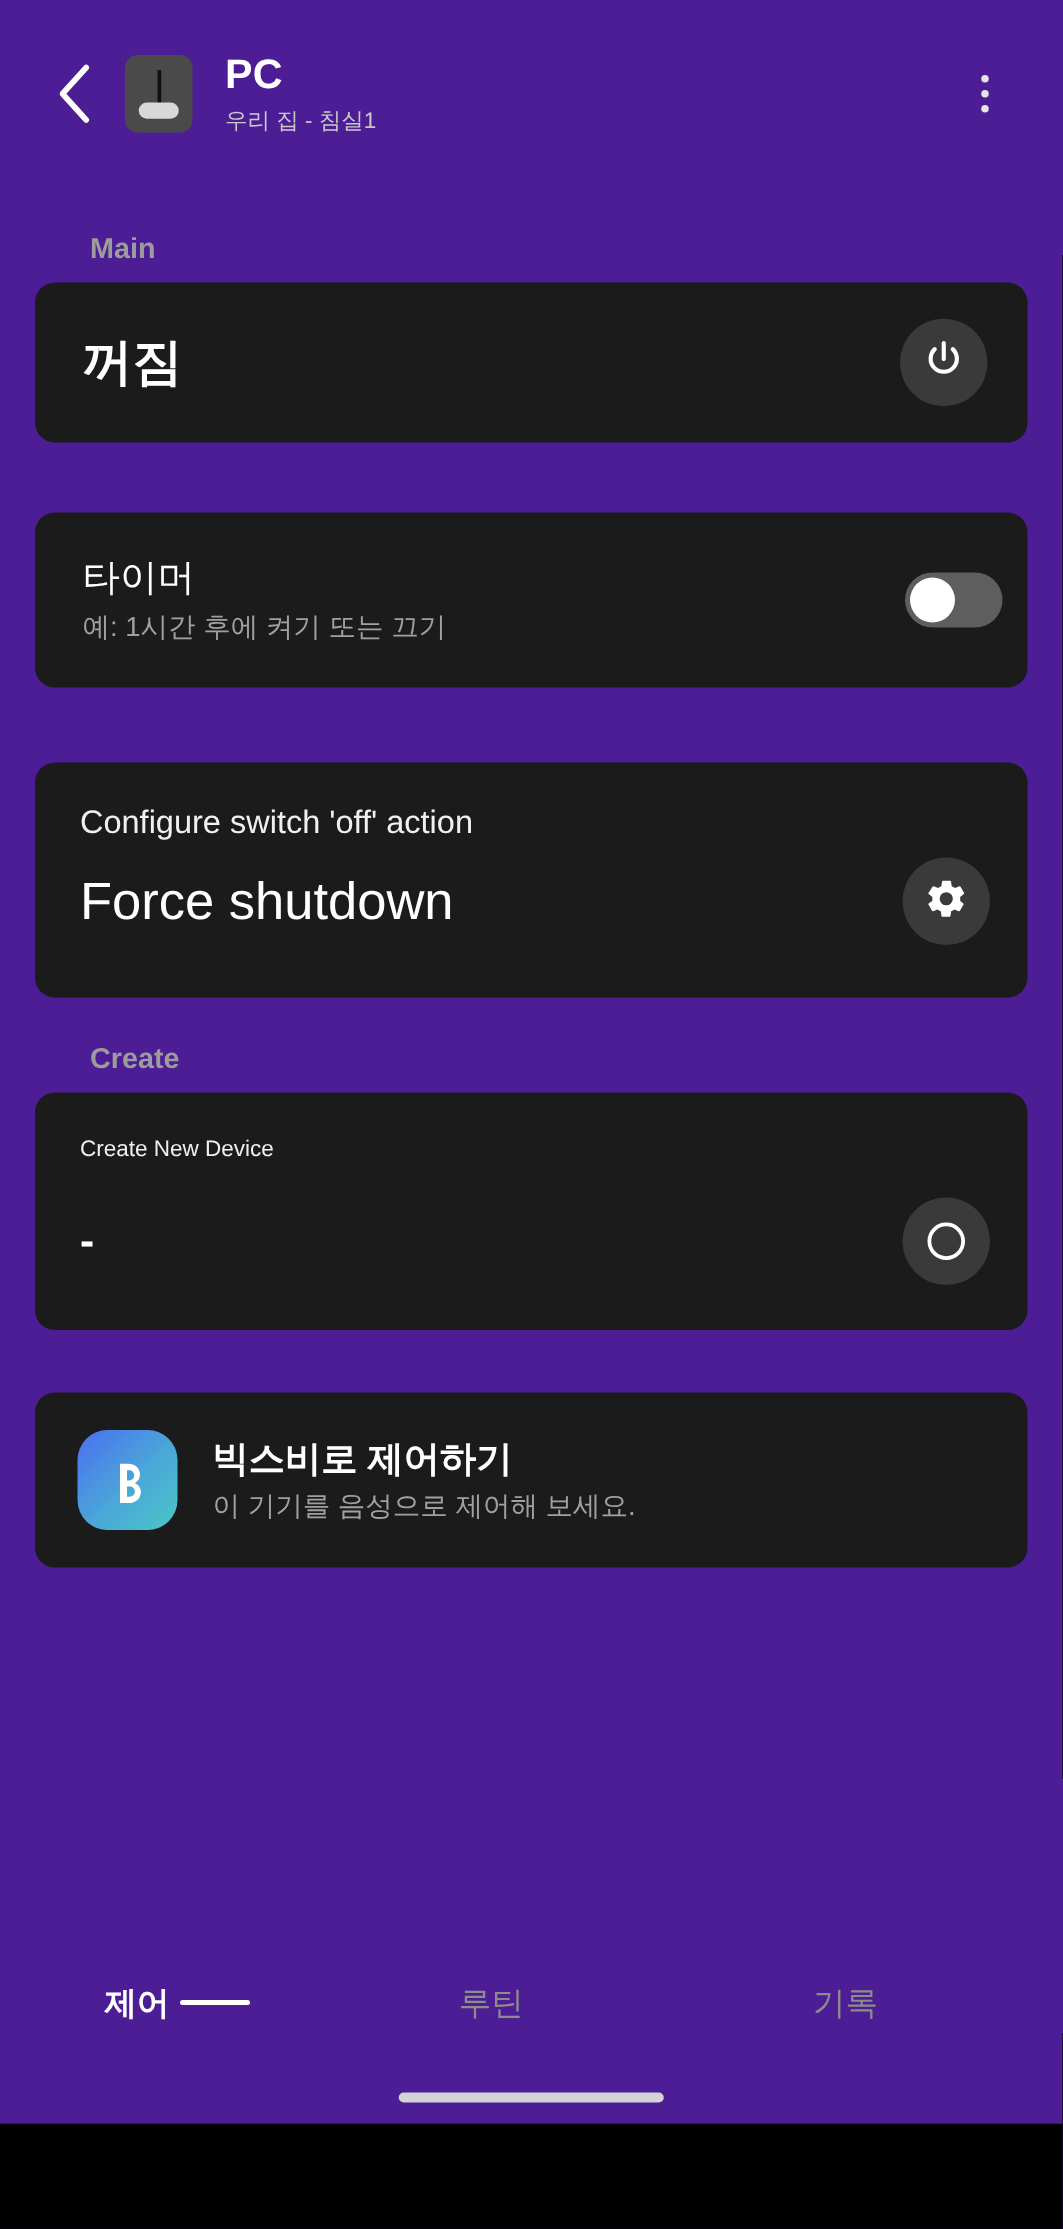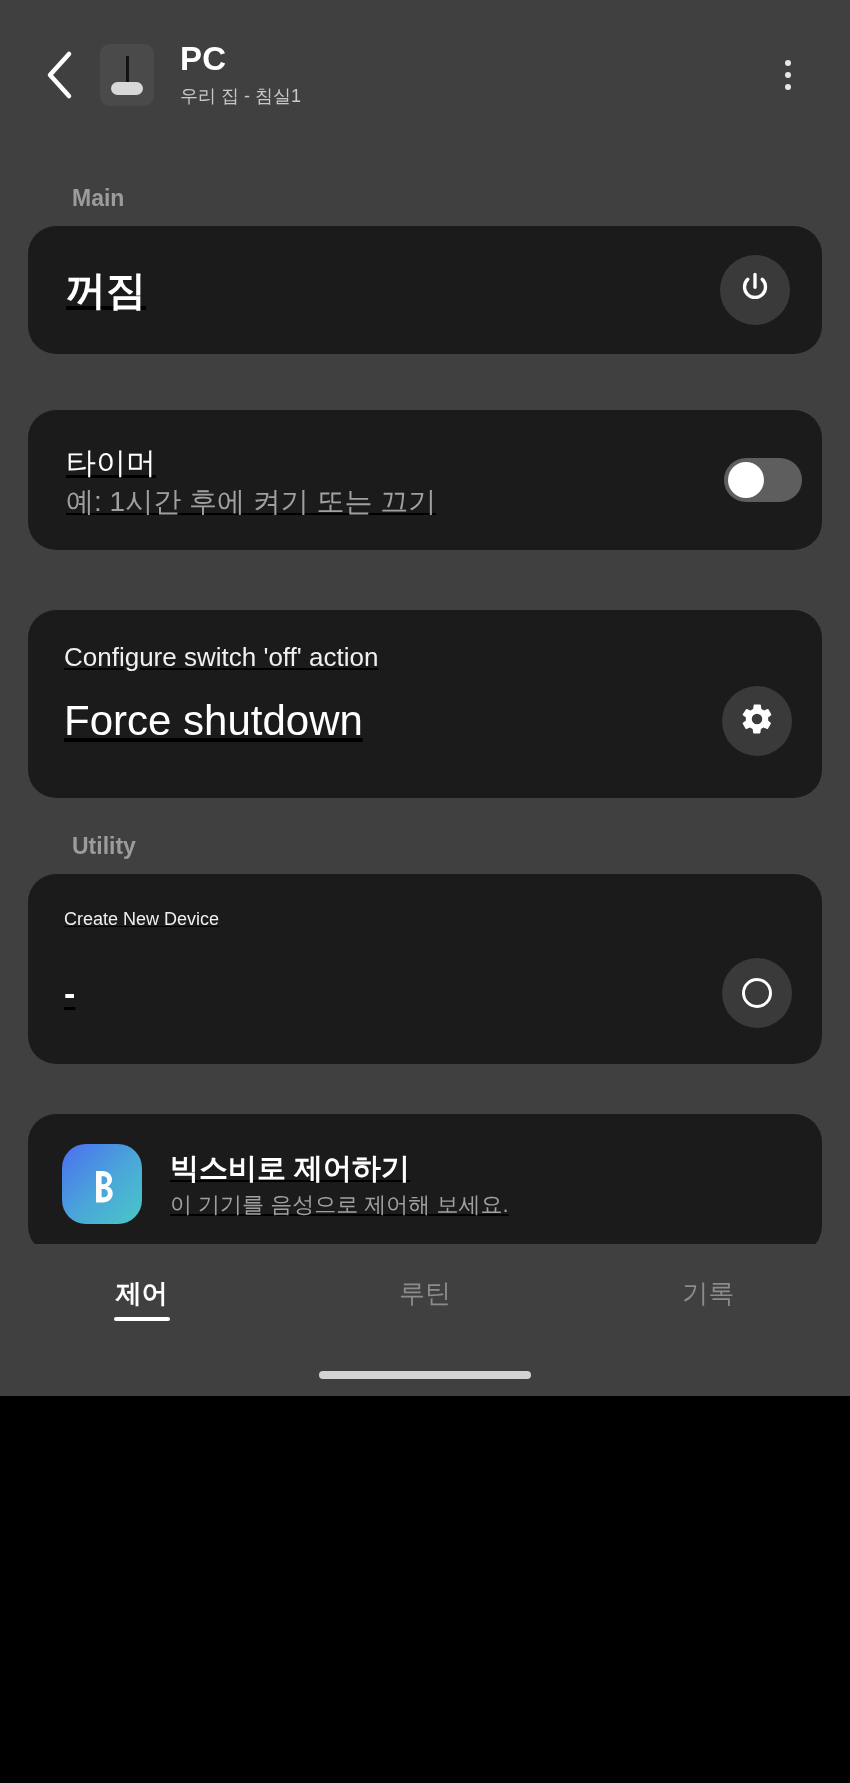--- a/index.html
+++ b/index.html
@@ -8,22 +8,22 @@
     width: 850px;
     height: 1783px;
     background: #000000;
     font-family: "Liberation Sans", "DejaVu Sans", sans-serif;
     overflow: hidden;
   }
 
   .screen {
     position: relative;
     width: 850px;
-    height: 1396px;
-    background: #404040;
+    height: 1699px;
+    background: #4c1d95;
     display: flex;
     flex-direction: column;
     justify-content: flex-end;
   }
 
   
   .header {
     position: relative;
     height: 150px;
     flex: 0 0 150px;
@@ -115,23 +115,22 @@
   .section-label {
     color: #9c9c9c;
     font-size: 23px;
     font-weight: bold;
     padding: 34px 0 14px 44px;
     line-height: 28px;
   }
 
   .card {
     background: #1b1b1b;
-    border-radius: 28px;
+    border-radius: 16px;
     position: relative;
-    text-decoration: underline;
   }
 
   
   .card-power {
     height: 128px;
     display: flex;
     align-items: center;
     padding: 0 32px 0 38px;
   }
   .power-state {
@@ -161,21 +160,21 @@
     padding: 0 20px 0 38px;
   }
   .timer-text { flex: 1 1 auto; min-width: 0; }
   .timer-title {
     color: #ffffff;
     font-size: 30px;
     line-height: 40px;
   }
   .timer-sub {
     color: #a0a0a0;
-    font-size: 28px;
+    font-size: 22px;
     line-height: 30px;
     margin-top: 4px;
   }
   .toggle {
     width: 78px;
     height: 44px;
     border-radius: 22px;
     background: #5e5e5e;
     position: relative;
     flex: 0 0 auto;
@@ -279,21 +278,20 @@
   
   .bottom-nav {
     flex: 0 0 auto;
     height: 110px;
     display: flex;
     align-items: center;
   }
   .nav-tab {
     flex: 1 1 0;
     display: flex;
-    flex-direction: column;
     align-items: center;
     justify-content: center;
     gap: 8px;
   }
   .nav-label {
     color: #8c8c8c;
     font-size: 26px;
     line-height: 32px;
   }
   .nav-tab.active .nav-label {
@@ -387,21 +385,21 @@
         <div class="circle-btn">
           <span>
             <svg width="36" height="36" viewBox="0 0 24 24">
               <path fill="#ffffff" d="M19.4 13a7.6 7.6 0 0 0 .05-1 7.6 7.6 0 0 0-.06-1l2-1.5a.5.5 0 0 0 .12-.62l-1.9-3.3a.5.5 0 0 0-.6-.22l-2.36.95a7.3 7.3 0 0 0-1.73-1l-.36-2.5a.5.5 0 0 0-.5-.42h-3.8a.5.5 0 0 0-.5.42l-.36 2.5a7.5 7.5 0 0 0-1.73 1l-2.36-.95a.5.5 0 0 0-.6.22L2.5 8.88a.5.5 0 0 0 .12.62l2 1.5a7.6 7.6 0 0 0 0 2l-2 1.5a.5.5 0 0 0-.12.62l1.9 3.3c.12.22.38.3.6.22l2.36-.95c.52.4 1.1.74 1.73 1l.36 2.5c.04.24.25.42.5.42h3.8c.25 0 .46-.18.5-.42l.36-2.5a7.3 7.3 0 0 0 1.73-1l2.36.95c.22.08.48 0 .6-.22l1.9-3.3a.5.5 0 0 0-.12-.62zM12 15.5A3.5 3.5 0 1 1 15.5 12 3.5 3.5 0 0 1 12 15.5z"></path>
             </svg>
           </span>
         </div>
       </div>
     </div>
 
-    <div class="section-label">Utility</div>
+    <div class="section-label">Create</div>
 
     <div class="card card-utility">
       <div class="utility-label">Create New Device</div>
       <div class="utility-row">
         <div class="utility-value">-</div>
         <div class="circle-btn">
           <span class="ring"></span>
         </div>
       </div>
     </div>

